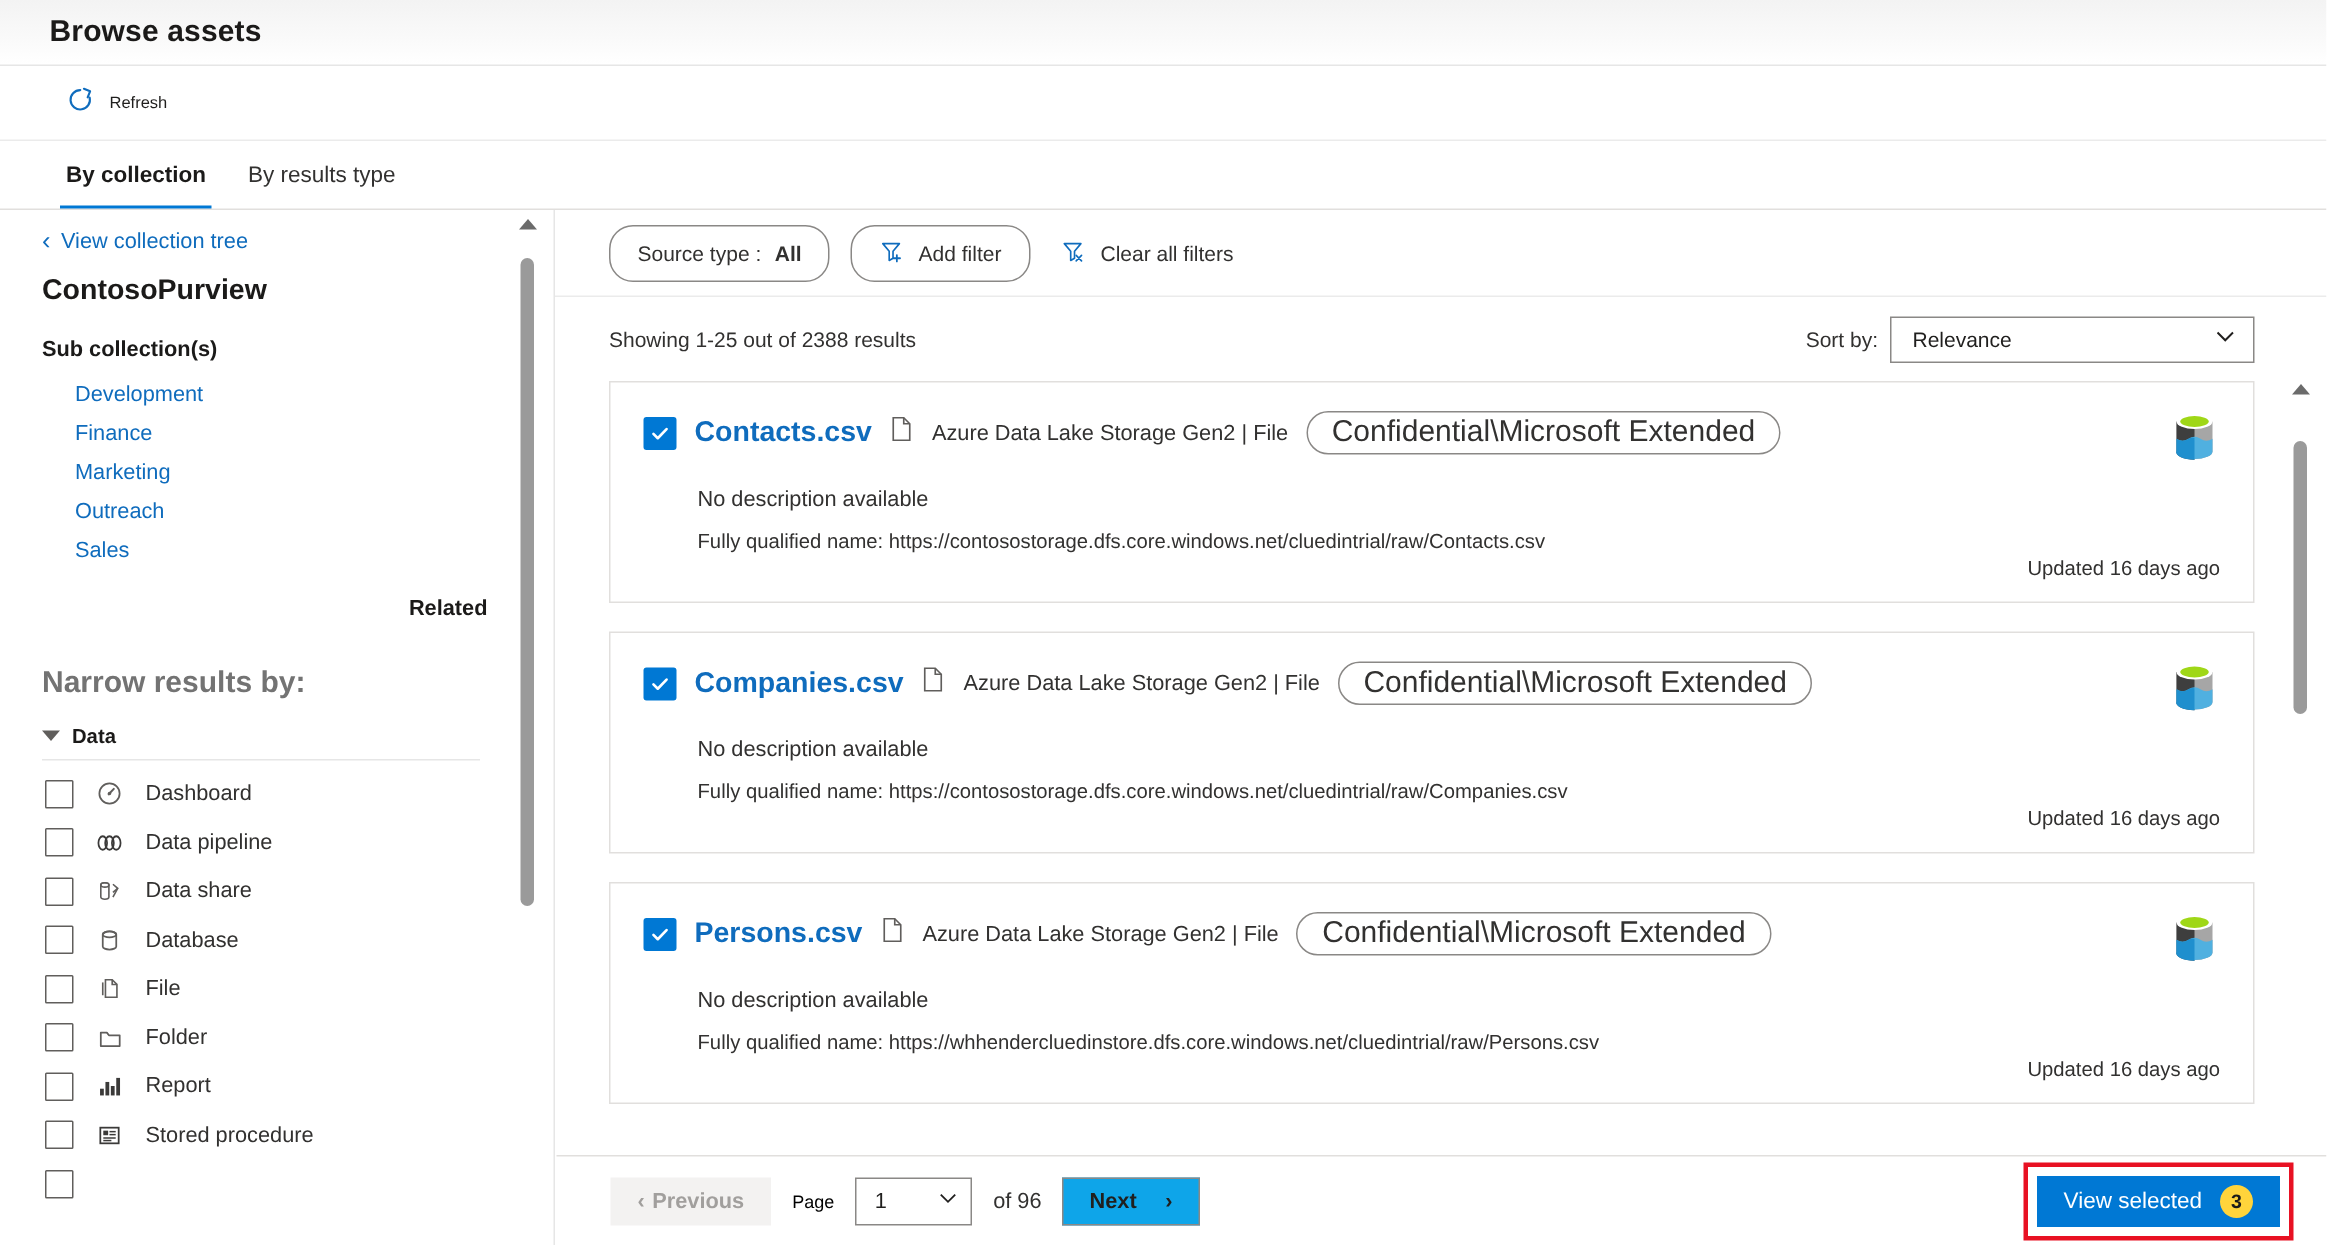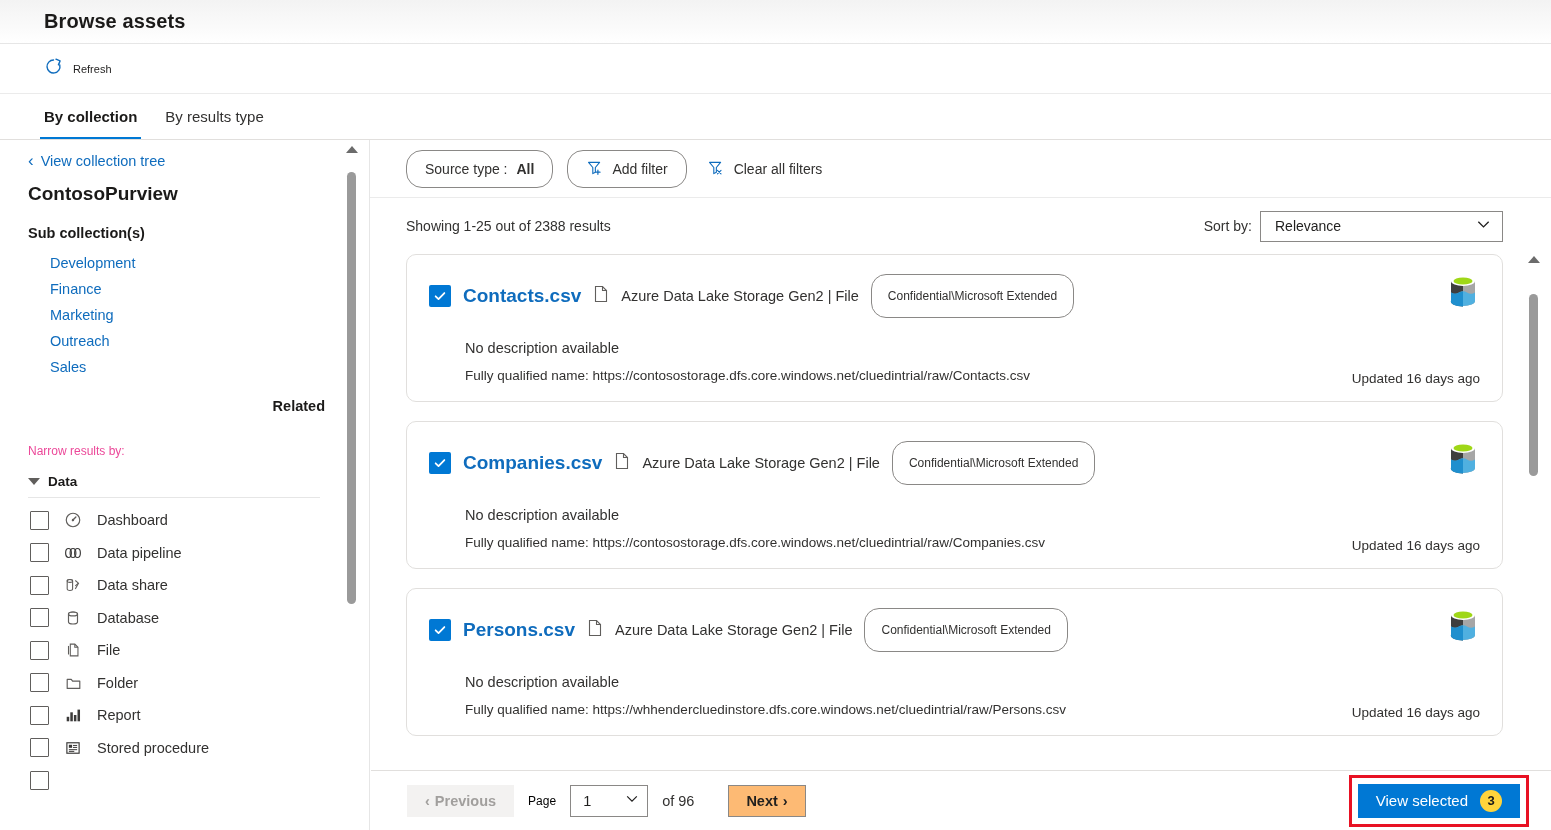--- a/index.html
+++ b/index.html
@@ -10,21 +10,21 @@
     background: #ffffff;
     color: #201f1e;
     overflow: hidden;
     position: relative;
   }
 
   
   .page-header {
     height: 44px;
     display: flex; align-items: center;
-    padding-left: 44px;
+    padding-left: 33px;
     background: linear-gradient(to bottom, #f3f3f3 0%, #fbfbfb 70%, #ffffff 100%);
     border-bottom: 1px solid #e6e6e6;
   }
   .page-title { font-size: 20px; font-weight: bold; color: #1b1a19; letter-spacing: .1px; }
 
   
   .command-bar {
     height: 50px;
     display: flex; align-items: center;
     padding-left: 36px;
@@ -67,21 +67,21 @@
     color: #0f6cbd; font-size: 14.5px; cursor: pointer; margin-bottom: 14px;
   }
   .chevron-left { font-size: 17px; line-height: 1; color: #0f6cbd; }
   .collection-name { font-size: 19px; font-weight: bold; color: #1b1a19; margin-bottom: 20px; }
   .section-head { font-size: 14.5px; font-weight: bold; color: #1b1a19; margin-bottom: 9px; }
   .subcol-list { list-style: none; margin: 0 0 18px 0; padding: 0 0 0 22px; }
   .subcol-list li {
     font-size: 14.5px; color: #0f6cbd; cursor: pointer; padding: 5px 0;
   }
   .related-head { font-size: 14.5px; font-weight: bold; color: #1b1a19; margin-bottom: 30px; text-align: right; }
-  .narrow-head { font-size: 12px; font-weight: normal; color: #ec4899; margin-bottom: 16px; }
+  .narrow-head { font-size: 20px; font-weight: bold; color: #737373; margin-bottom: 16px; }
 
   .facet-group-head {
     display: flex; align-items: center; gap: 8px;
     font-size: 13.5px; font-weight: bold; color: #1b1a19;
     padding-bottom: 8px; border-bottom: 1px solid #e6e6e6;
     width: 292px; margin-bottom: 6px; cursor: pointer;
   }
   .caret-down {
     width: 0; height: 0; border-left: 6px solid transparent;
     border-right: 6px solid transparent; border-top: 7px solid #605e5c;
@@ -141,38 +141,38 @@
   .sort-select {
     width: 243px; height: 31px; border: 1px solid #8a8886; background: #fff;
     display: flex; align-items: center; justify-content: space-between;
     padding: 0 11px 0 14px; font-size: 14px; color: #201f1e; cursor: pointer;
   }
 
   .results-scroll {
     flex: 1; overflow: hidden; padding: 0 48px 0 36px; position: relative;
   }
   .card {
-    border: 1px solid #e1dfdd; background: #fff; border-radius: 10px;
+    border: 1px solid #e1dfdd; background: #fff; border-radius: 0;
     margin-bottom: 19px; padding: 19px 22px 16px 22px;
     position: relative; min-height: 148px; cursor: pointer;
   }
   .card-head { display: flex; align-items: center; gap: 12px; }
   .cb-checked {
     width: 22px; height: 22px; background: #0078d4; border-radius: 2px;
     display: flex; align-items: center; justify-content: center; flex: 0 0 auto;
   }
   .asset-name {
     font-size: 19px; font-weight: bold; color: #0f6cbd; white-space: nowrap;
   }
   .file-glyph { flex: 0 0 auto; }
   .asset-type { font-size: 14.5px; color: #323130; white-space: nowrap; }
   .label-pill {
-    display: inline-flex; align-items: center; height: 44px; padding: 0 16px;
+    display: inline-flex; align-items: center; height: 29px; padding: 0 16px;
     border: 1px solid #8a8886; border-radius: 15px;
-    font-size: 12px; color: #323130; white-space: nowrap;
+    font-size: 20px; color: #323130; white-space: nowrap;
   }
   .no-desc { font-size: 14.5px; color: #323130; margin: 22px 0 0 36px; }
   .fqn { font-size: 13.5px; color: #323130; margin: 12px 0 0 36px; }
   .card-icon { position: absolute; right: 22px; top: 18px; }
   .updated {
     position: absolute; right: 22px; bottom: 15px;
     font-size: 13.5px; color: #323130; white-space: nowrap;
   }
 
   
@@ -203,23 +203,23 @@
     border: none; cursor: default;
   }
   .page-word { font-size: 12px; color: #000000; }
   .page-select {
     width: 78px; height: 32px; border: 1px solid #8a8886; background: #fff;
     display: flex; align-items: center; justify-content: space-between;
     padding: 0 8px 0 12px; font-size: 14.5px; color: #201f1e; cursor: pointer;
   }
   .of-total { font-size: 14.5px; color: #323130; }
   .btn-next {
-    height: 32px; padding: 0 17px; display: flex; align-items: center; gap: 5px;
-    background: #fdba74; border: 1px solid #8a8886; color: #201f1e;
-    font-size: 14.5px; font-weight: bold; cursor: pointer; margin-left: 20px;
+    height: 32px; padding: 0 17px; display: flex; align-items: center; gap: 19px;
+    background: #0ea5e9; border: 1px solid #8a8886; color: #201f1e;
+    font-size: 14.5px; font-weight: bold; cursor: pointer;
   }
 
   .highlight-box {
     border: 3px solid #e81123; padding: 6px; background: #fff;
     display: inline-flex;
   }
   .btn-view-selected {
     height: 34px; min-width: 160px; background: #0078d4; color: #fff;
     display: flex; align-items: center; justify-content: center; gap: 12px;
     font-size: 15px; padding: 0 18px; border: none; cursor: pointer;

